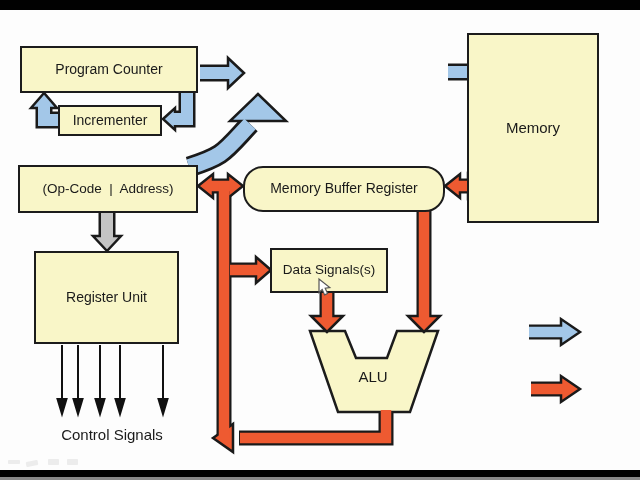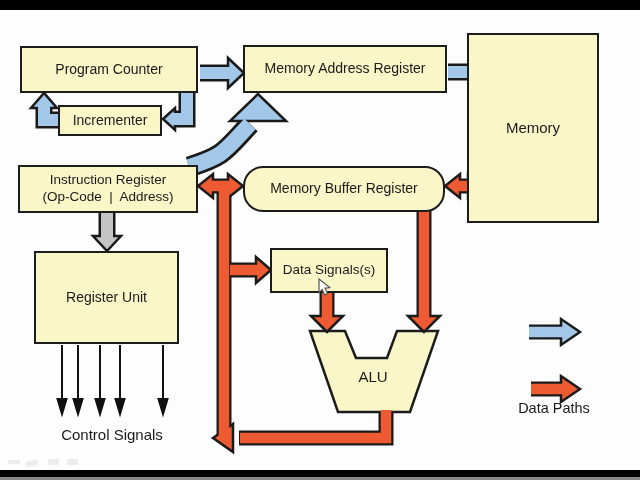--- a/index.html
+++ b/index.html
@@ -129,51 +129,46 @@
   </svg>
 
   <div class="box fs14" id="box-pc">
     <span>Program Counter</span>
   </div>
 
   <div class="box fs14" id="box-incr">
     <span>Incrementer</span>
   </div>
 
-  <div class="box fs14" id="box-mar">
-    <span>Memory Address Register</span>
-  </div>
 
   <div class="box" id="box-mem">
     <span>Memory</span>
   </div>
 
   <div class="box fs13" id="box-ir">
-    <span>Instruction Register</span>
     <span class="l2">(Op-Code  |  Address)</span>
   </div>
 
   <div class="box fs14" id="box-mbr">
     <span>Memory Buffer Register</span>
   </div>
 
   <div class="box fs14" id="box-cu">
     <span>Register Unit</span>
   </div>
 
   <div class="box fs13" id="box-dr">
     <span>Data Signals(s)</span>
   </div>
 
   <div class="floating-label" id="lbl-alu">ALU</div>
 
   <div class="floating-label" id="lbl-ctrl">Control Signals</div>
 
 
-  <div class="floating-label" id="lbl-data-paths">Data Paths</div>
 
   <svg id="cursor" width="640" height="480" viewBox="0 0 640 480">
     <path d="M 319 279 l 0 13.5 l 3.2 -3 l 2.4 5.4 l 3 -1.4 l -2.4 -5.3 l 4.6 -0.6 z" fill="#ffffff" stroke="#555" stroke-width="1.2"></path>
   </svg>
 
   <div class="wm" style="left:8px;top:460px;width:12px;height:4px;"></div>
   <div class="wm" style="left:26px;top:461px;width:12px;height:5px;transform:rotate(-12deg);"></div>
   <div class="wm" style="left:48px;top:459px;width:11px;height:6px;"></div>
   <div class="wm" style="left:67px;top:459px;width:11px;height:6px;"></div>
 

